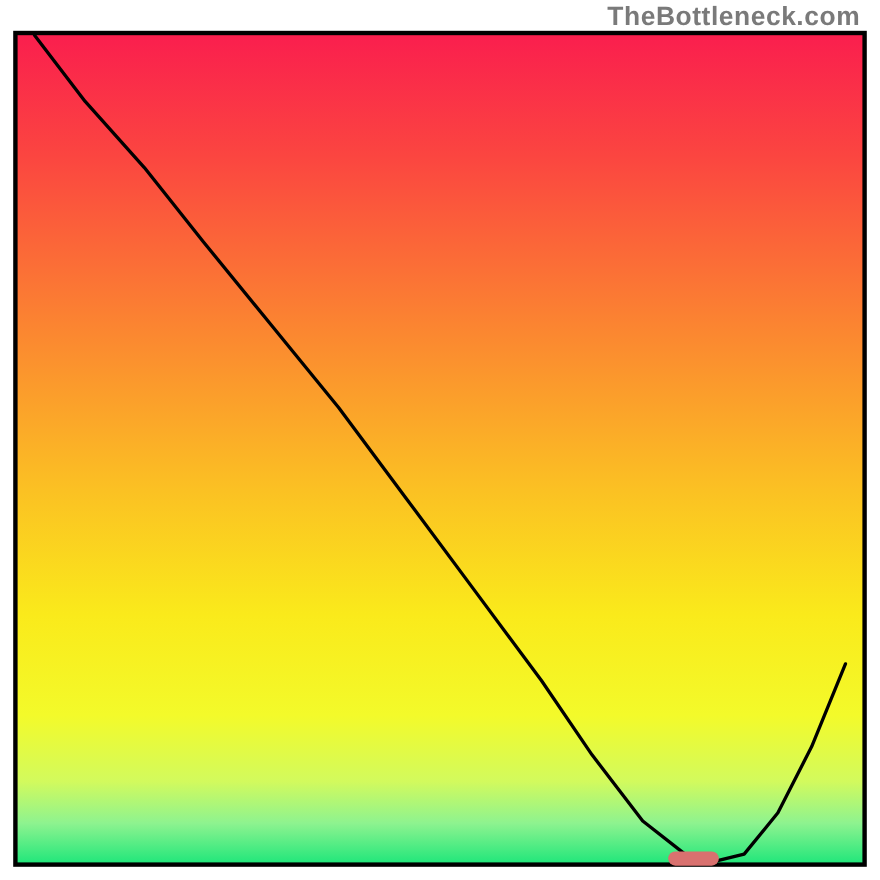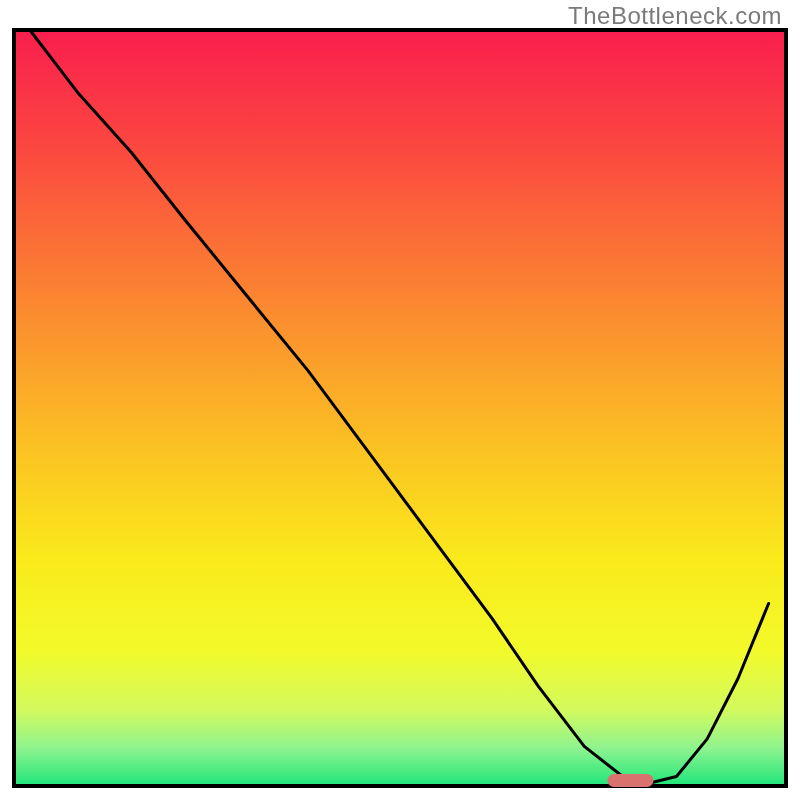--- a/index.html
+++ b/index.html
@@ -18,21 +18,21 @@
     width: 800px;
     height: 800px;
     box-sizing: border-box;
   }
   .attribution {
     position: absolute;
     top: 2px;
     right: 18px;
     font-size: 24px;
     color: #7a7a7a;
-    font-weight: 400;
+    font-weight: 700;
     letter-spacing: 0.5px;
   }
   svg {
     display: block;
   }
 </style>
 </head>
 <body>
 
 <div class="frame">

